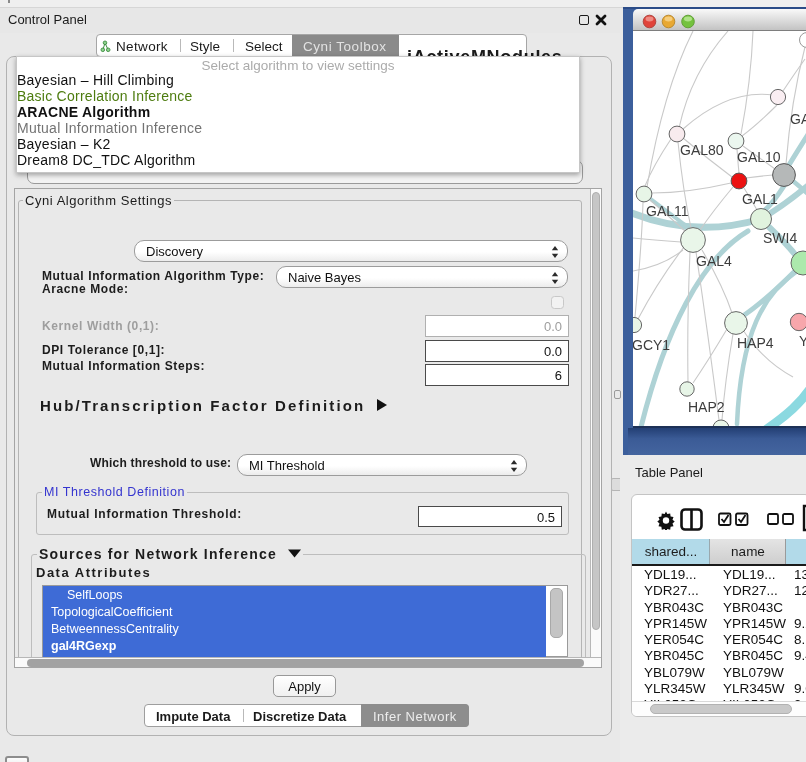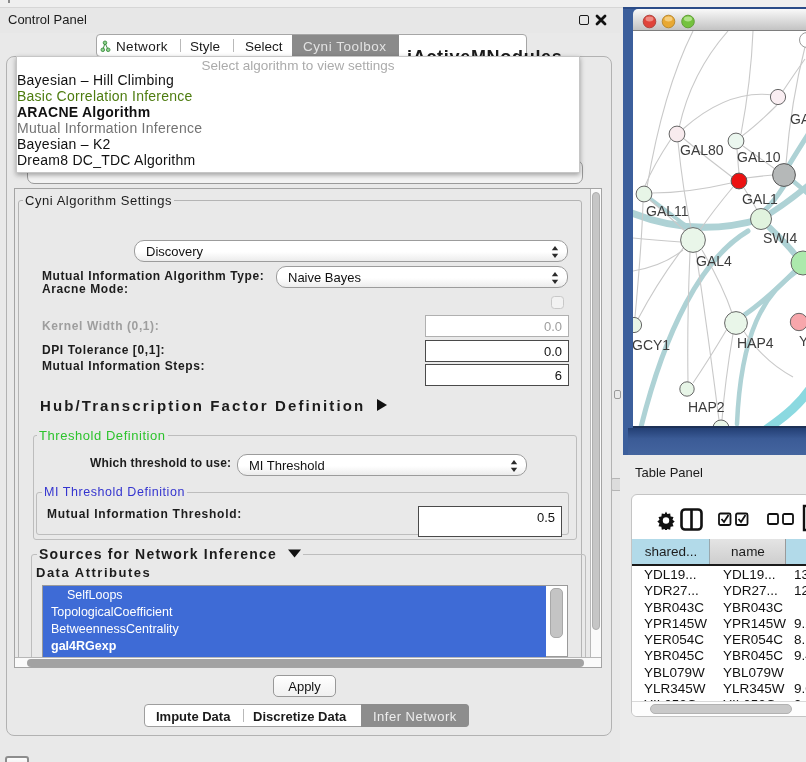--- a/index.html
+++ b/index.html
@@ -78,36 +78,33 @@
  <div class="abs lbl" style="left:27px;top:154px;">DPI Tolerance [0,1]:</div>
  <div class="abs fld" style="left:410px;top:151px;width:144px;height:22px;border:1.5px solid #4a4a4a;padding:3px 6px 0 0;">0.0</div>
  <div class="abs lbl" style="left:27px;top:170px;">Mutual Information Steps:</div>
  <div class="abs fld" style="left:410px;top:175px;width:144px;height:22px;border:1.5px solid #4a4a4a;padding:3px 6px 0 0;">6</div>
 
  <div class="abs lbl" style="left:25px;top:208px;font-size:15px;letter-spacing:2.1px;">Hub/Transcription Factor Definition</div>
  <svg class="abs" style="left:361px;top:209px;" width="12" height="14" viewBox="0 0 12 14">
    <path d="M1 1 L11 7 L1 13 Z" fill="#111"></path>
  </svg>
 
- <div class="abs" style="left:18px;top:246px;width:542px;height:103px;border:1px solid #bdbdbd;border-radius:3px;">
-   <span class="gtitle" style="left:3px;color:#2dc32d;">Threshold Definition</span>
- </div>
  <div class="abs lbl" style="left:75px;top:267px;letter-spacing:0.2px;">Which threshold to use:</div>
  <div class="abs combo" style="left:222px;top:265px;width:290px;height:22px;">
    <span class="ct">MI Threshold</span>
    <svg style="position:absolute;right:8px;top:5px;" width="8" height="12" viewBox="0 0 8 12">
      <path d="M4 0 L7.2 4.2 L0.8 4.2 Z" fill="#2a2a2a"></path>
         <path d="M4 12 L7.2 7.8 L0.8 7.8 Z" fill="#2a2a2a"></path>
    </svg>
  </div>
  <div class="abs" style="left:21px;top:303px;width:531px;height:41px;border:1px solid #bdbdbd;border-radius:3px;">
    <span class="gtitle" style="left:5px;font-size:12.5px;color:#3434cf;">MI Threshold Definition</span>
  </div>
  <div class="abs lbl" style="left:32px;top:318px;letter-spacing:0.75px;">Mutual Information Threshold:</div>
- <div class="abs fld" style="left:403px;top:317px;width:144px;height:31px;border:1.5px solid #4a4a4a;padding:2.5px 6px 0 0;">0.5</div>
+ <div class="abs fld" style="left:403px;top:317px;width:144px;height:21px;border:1.5px solid #4a4a4a;padding:2.5px 6px 0 0;">0.5</div>
 
  <div class="abs" style="left:16px;top:365px;width:553px;height:300px;border:1px solid #bdbdbd;border-radius:3px;">
    <span class="gtitle" style="left:3px;color:#1c1c1c;font-size:14px;font-weight:bold;letter-spacing:1.2px;top:-9px;left:5px;">Sources for Network Inference&nbsp; <svg width="14" height="9" viewBox="0 0 13 9" style="vertical-align:1px;">
           <path d="M0.5 0.5 L13.5 0.5 L7 8.5 Z" fill="#111"></path>
         </svg></span>
  </div>
  <div class="abs lbl" style="left:21px;top:376px;font-size:13px;letter-spacing:1.5px;">Data Attributes</div>
  <div class="abs" style="left:27px;top:396px;width:526px;height:72px;background:#fff;border:1px solid #9a9a9a;box-sizing:border-box;">
    <div style="position:absolute;left:0;top:0;width:503px;height:71px;background:#3e6bd6;"></div>
    <div style="position:absolute;left:24px;top:2px;font-size:12.5px;color:#fff;">SelfLoops</div>

